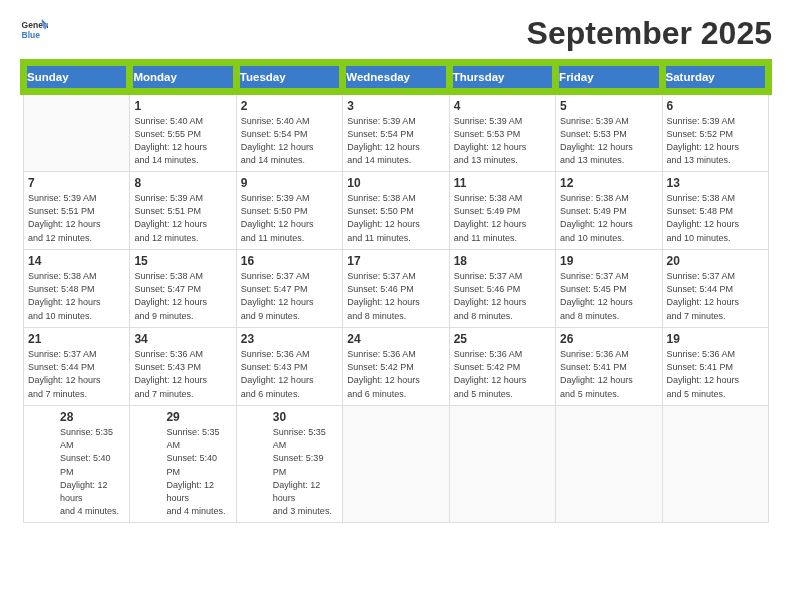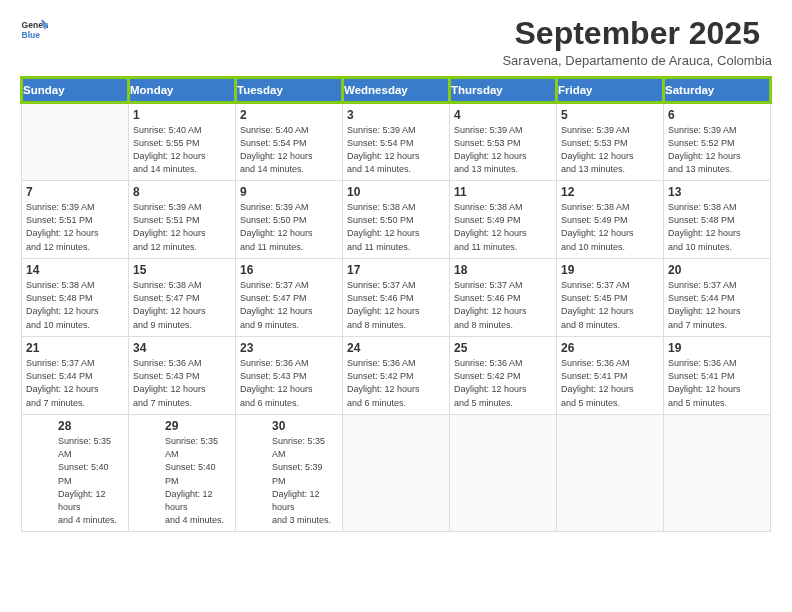--- a/index.html
+++ b/index.html
@@ -24,21 +24,21 @@
     .logo {
       display: flex;
       align-items: center;
       gap: 4px;
     }
     .logo-icon {
       width: 28px;
       height: 28px;
     }
     .title-block {
-      text-align: center;
+      text-align: left;
     }
     .month-title {
       font-size: 32px;
       font-weight: bold;
       color: #333;
       line-height: 1.1;
     }
     .subtitle {
       font-size: 13px;
       color: #555;
@@ -51,21 +51,21 @@
     }
     thead tr {
       background-color: #3a7cc9;
     }
     thead th {
       color: #fff;
       font-size: 11.5px;
       font-weight: bold;
       padding: 5px 0;
       text-align: left;
-      border: 3px solid #84cc16;
+      border: 7px solid #84cc16;
     }
     tbody tr {
       border-bottom: 1px solid #ccc;
     }
     tbody td {
       vertical-align: top;
       padding: 4px 4px 4px 4px;
       border: 1px solid #ddd;
       font-size: 9.5px;
       color: #333;
@@ -99,21 +99,20 @@
     <div class="logo">
       <svg class="logo-icon" viewBox="0 0 36 36">
         <text x="2" y="16" font-size="11" font-family="Arial" font-weight="bold" fill="#333">General</text>
         <text x="2" y="28" font-size="11" font-family="Arial" font-weight="bold" fill="#3a7cc9">Blue</text>
         <polygon points="28,4 36,12 28,8" fill="#3a7cc9"></polygon>
         <polygon points="28,8 36,12 32,18" fill="#5a9ae0"></polygon>
       </svg>
     </div>
     <div class="title-block">
       <div class="month-title">September 2025</div>
-      <div class="subtitle">Saravena, Departamento de Arauca, Colombia</div>
     </div>
   </div>
 
   <table>
     <thead>
       <tr>
         <th>Sunday</th>
         <th>Monday</th>
         <th>Tuesday</th>
         <th>Wednesday</th>

